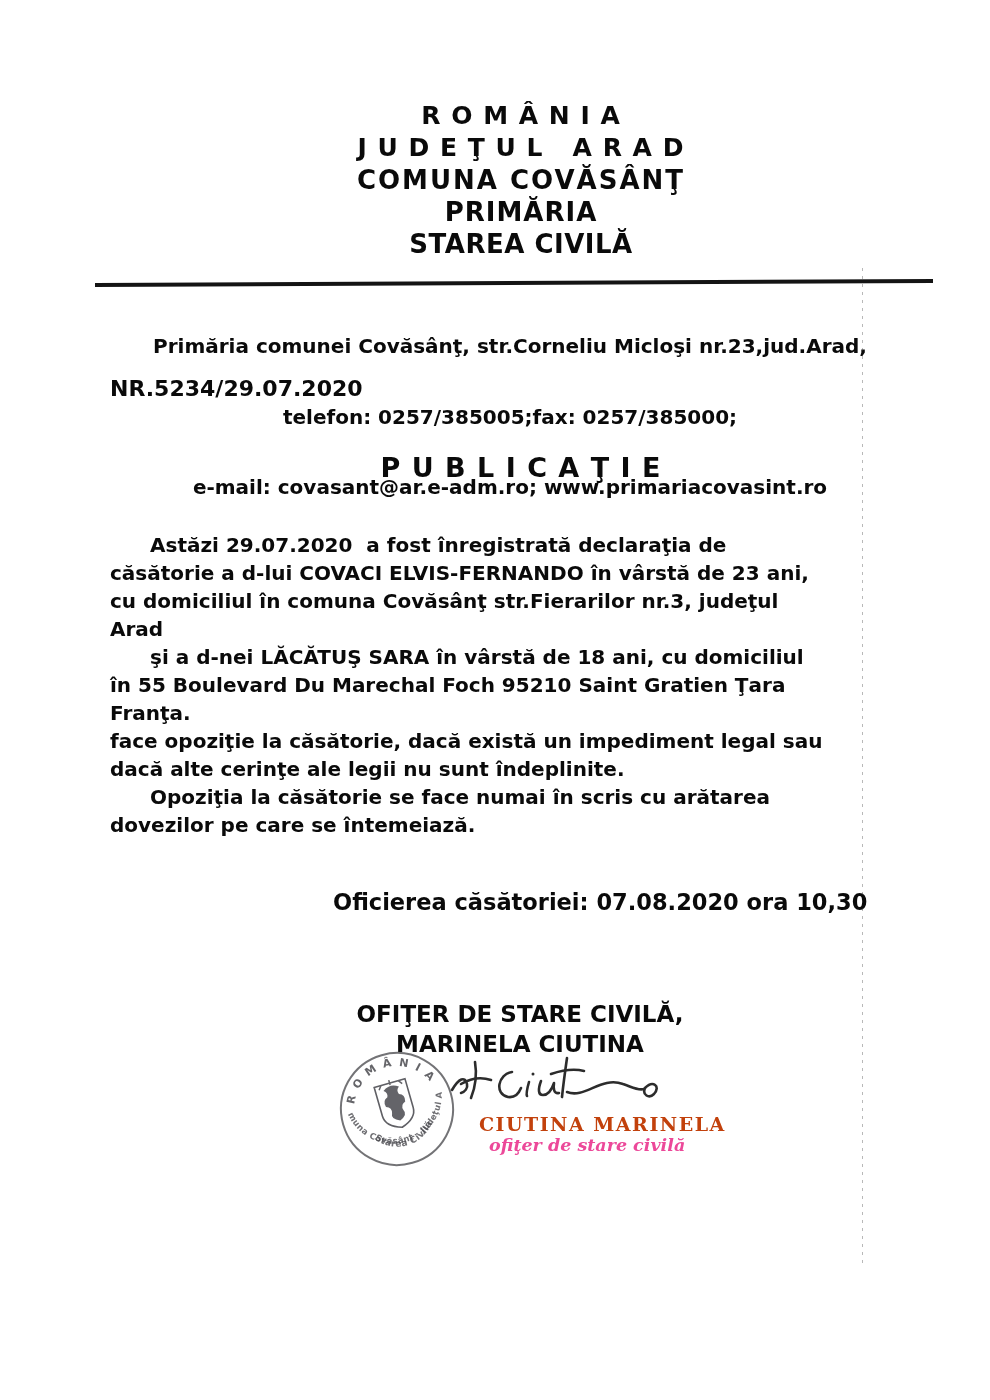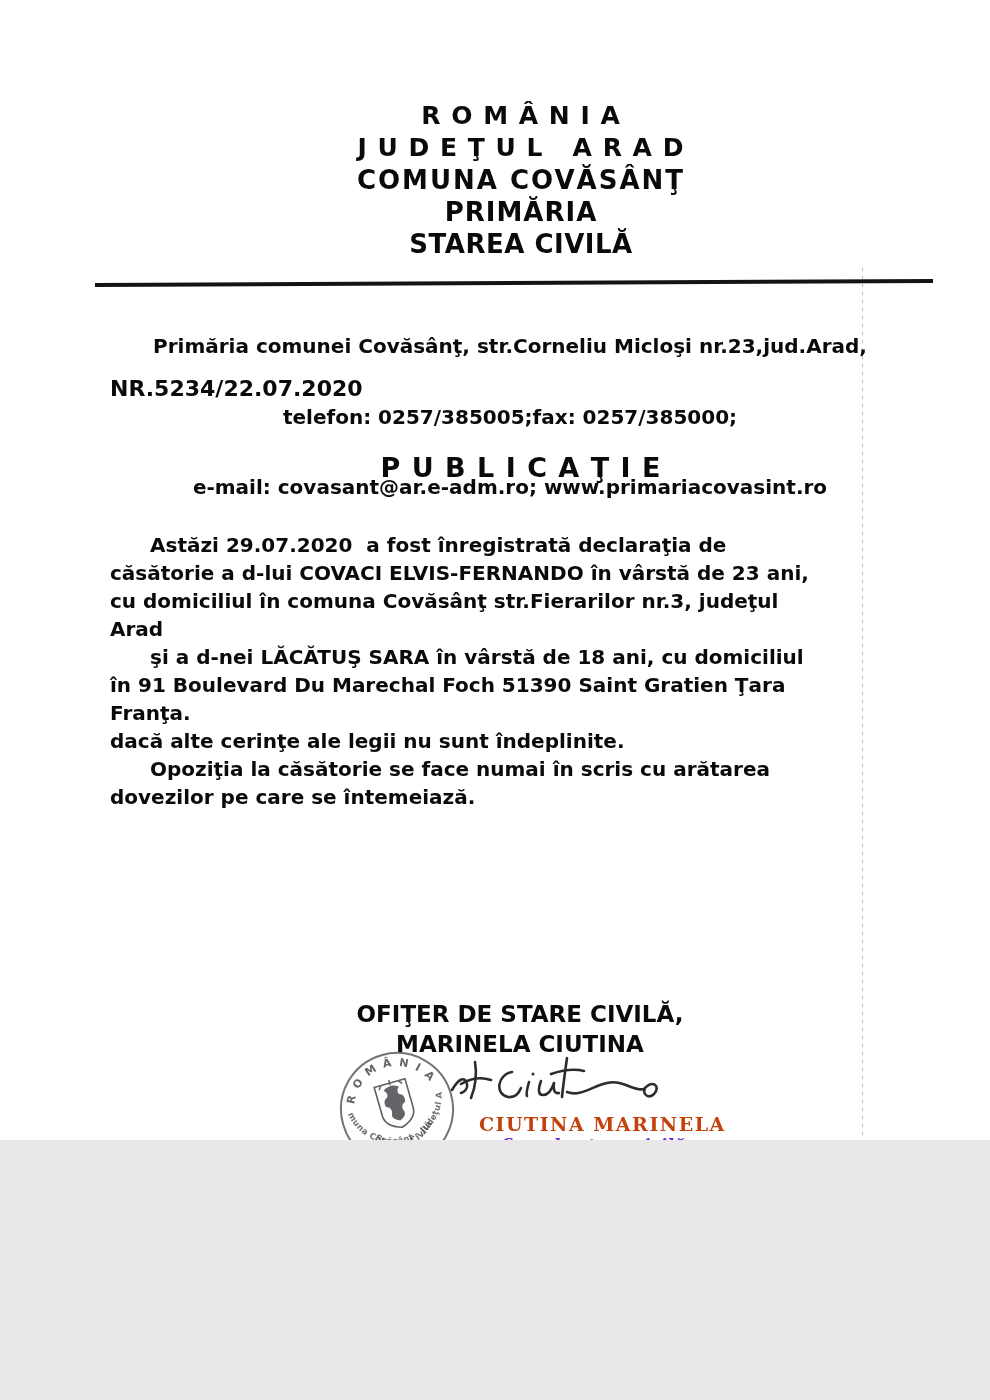--- a/index.html
+++ b/index.html
@@ -1,17 +1,17 @@
 <!DOCTYPE html>
 <html><head>
 <meta charset="utf-8">
 <style>
   html, body { margin:0; padding:0; background:#e8e8e8; }
   .page {
-    position:relative; width:990px; height:1140px; margin:0 auto;
+    position:relative; width:990px; height:1400px; margin:0 auto;
     background:#ffffff; overflow:hidden; color:#0a0a0a;
     font-family:"DejaVu Sans", "Liberation Sans", sans-serif;
   }
   
   .header { position:absolute; top:100px; left:0; width:990px; text-align:center; transform:translateX(26px); }
   .hl { font-weight:bold; white-space:pre; line-height:32px; }
   .hl1 { font-size:25px; letter-spacing:1px; }
   .hl2 { font-size:25px; letter-spacing:1px; }
   .hl3 { font-size:26px; letter-spacing:2px; }
   .hl4 { font-size:26px; letter-spacing:1px; }
@@ -31,21 +31,21 @@
   .ceremony { position:absolute; top:889px; left:333px; font-size:22.5px; font-weight:bold; }
   
   .officer { position:absolute; top:999px; left:0; width:990px; text-align:center; transform:translateX(25px);
              font-size:23px; font-weight:bold; line-height:30px; }
   
   .stamp { position:absolute; left:334px; top:1046px; width:126px; height:126px; }
   .signature { position:absolute; left:448px; top:1048px; width:215px; height:72px; }
   .sig-name { position:absolute; left:479px; top:1113px; font-family:"DejaVu Serif", "Liberation Serif", serif;
               font-weight:600; font-size:19px; letter-spacing:1.5px; color:#c2410c; white-space:pre; }
   .sig-title { position:absolute; left:489px; top:1135px; font-family:"DejaVu Serif", "Liberation Serif", serif;
-               font-style:italic; font-weight:600; font-size:17.5px; color:#6d28d9; }
+               font-style:italic; font-weight:600; font-size:17.5px; color:#ec4899; }
   
   .scanline { position:absolute; left:862px; top:268px; width:1px; height:1000px;
               background:repeating-linear-gradient(to bottom, rgba(70,70,70,0.38) 0 3px, transparent 3px 8px); }
 </style>
 </head>
 <body>
 
 <div class="page">
 
   <header class="header">
@@ -57,37 +57,39 @@
   </header>
 
   <div class="divider"></div>
 
   <div class="contact">
     <div>Primăria comunei Covăsânţ, str.Corneliu Micloşi nr.23,jud.Arad,</div>
     <div>telefon: 0257/385005;fax: 0257/385000;</div>
     <div>e-mail: covasant@ar.e-adm.ro; www.primariacovasint.ro</div>
   </div>
 
-  <div class="refnum">NR.5234/22.07.2020</div>
+  <div class="refnum">NR.5234/29.07.2020</div>
 
   <div class="title">P U B L I C A Ţ I E</div>
 
   <div class="bodyblock">
     <div class="bline ind">Astăzi 29.07.2020  a fost înregistrată declaraţia de</div>
     <div class="bline">căsătorie a d-lui COVACI ELVIS-FERNANDO în vârstă de 23 ani,</div>
     <div class="bline">cu domiciliul în comuna Covăsânţ str.Fierarilor nr.3, judeţul</div>
     <div class="bline">Arad</div>
     <div class="bline ind">şi a d-nei LĂCĂTUŞ SARA în vârstă de 18 ani, cu domiciliul</div>
-    <div class="bline">în 91 Boulevard Du Marechal Foch 51390 Saint Gratien Ţara</div>
+    <div class="bline">în 55 Boulevard Du Marechal Foch 95210 Saint Gratien Ţara</div>
     <div class="bline">Franţa.</div>
+    <div class="bline">face opoziţie la căsătorie, dacă există un impediment legal sau</div>
     <div class="bline">dacă alte cerinţe ale legii nu sunt îndeplinite.</div>
     <div class="bline ind">Opoziţia la căsătorie se face numai în scris cu arătarea</div>
     <div class="bline">dovezilor pe care se întemeiază.</div>
   </div>
 
+  <div class="ceremony">Oficierea căsătoriei: 07.08.2020 ora 10,30</div>
 
   <div class="officer">
     <div>OFIŢER DE STARE CIVILĂ,</div>
     <div>MARINELA CIUTINA</div>
   </div>
 
   <svg class="stamp" viewBox="0 0 126 126" aria-hidden="true">
     <g transform="rotate(-16 63 63)">
       <defs>
         <path id="arcTop" d="M 20,63 A 43,43 0 0 1 106,63"></path>

